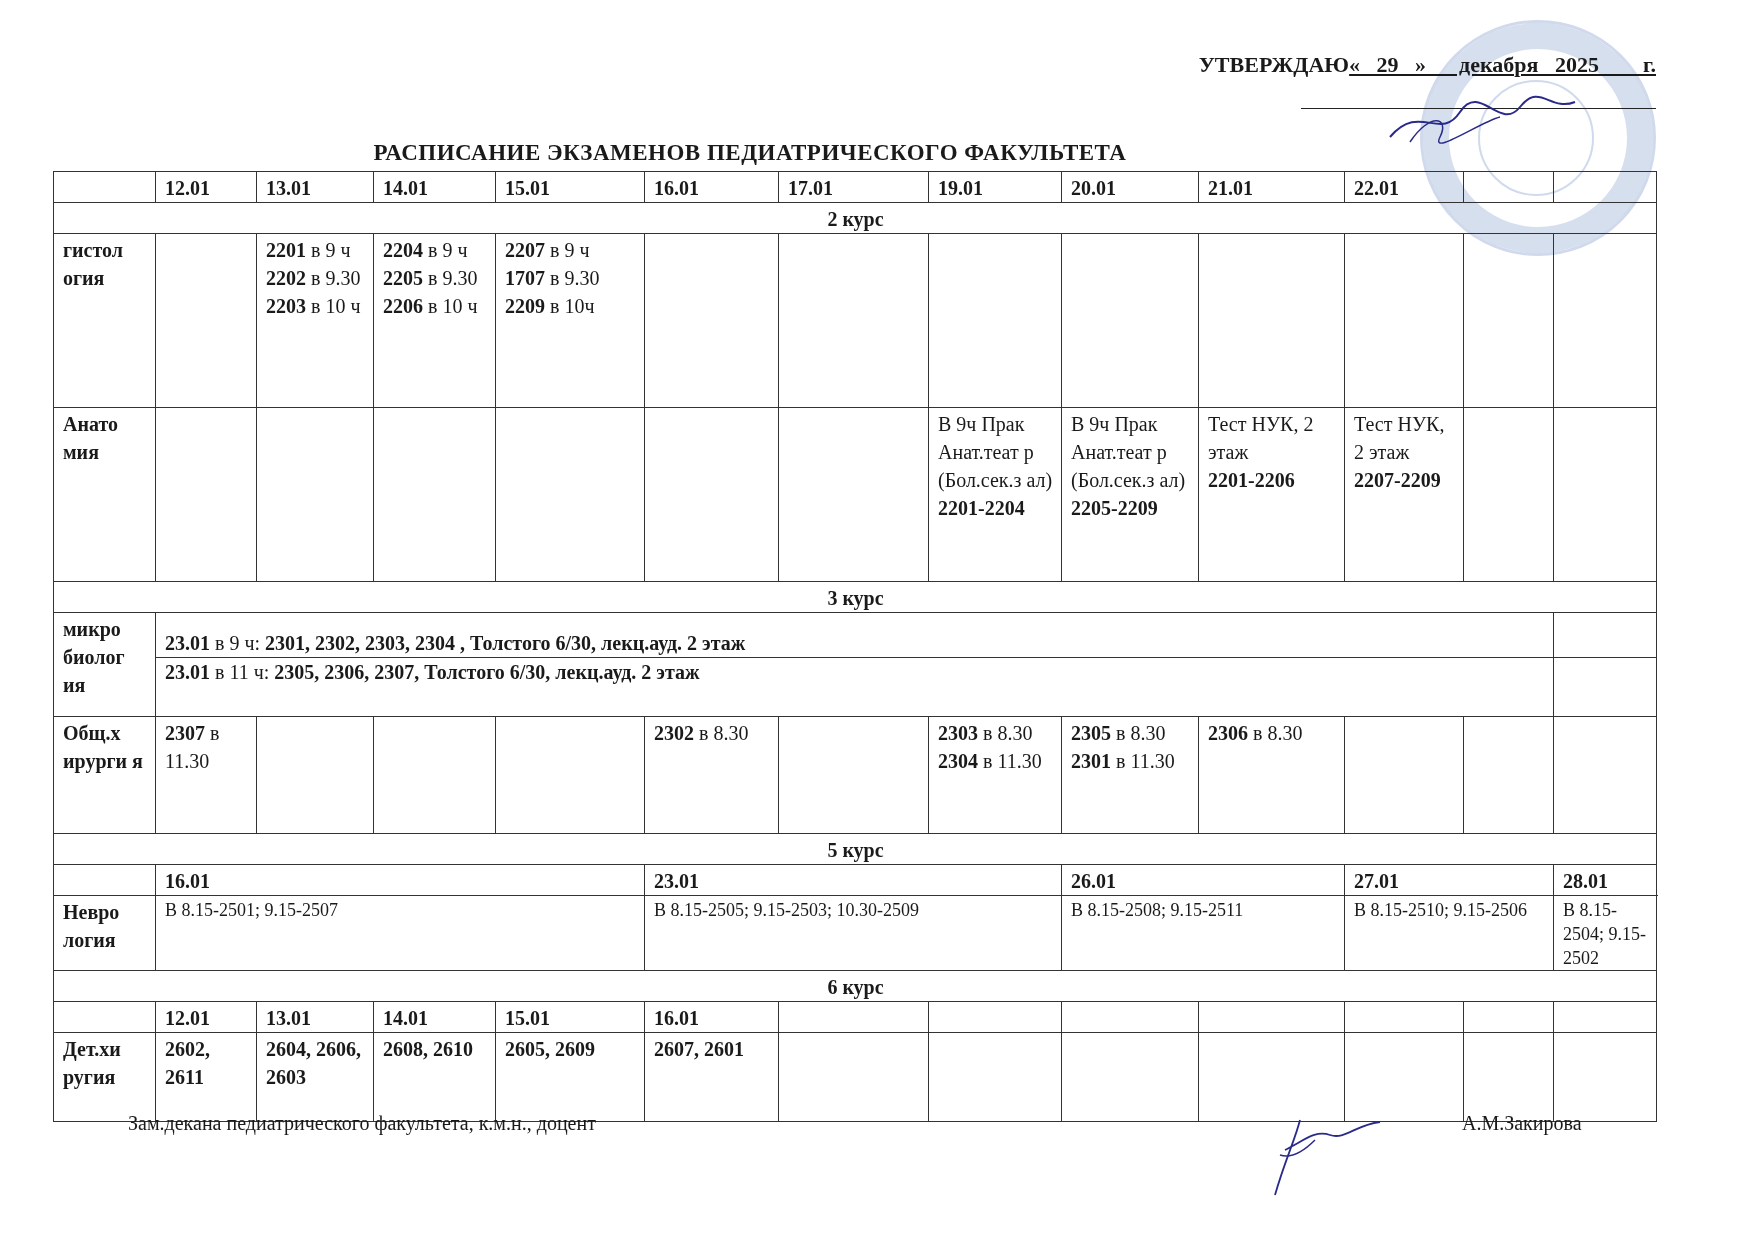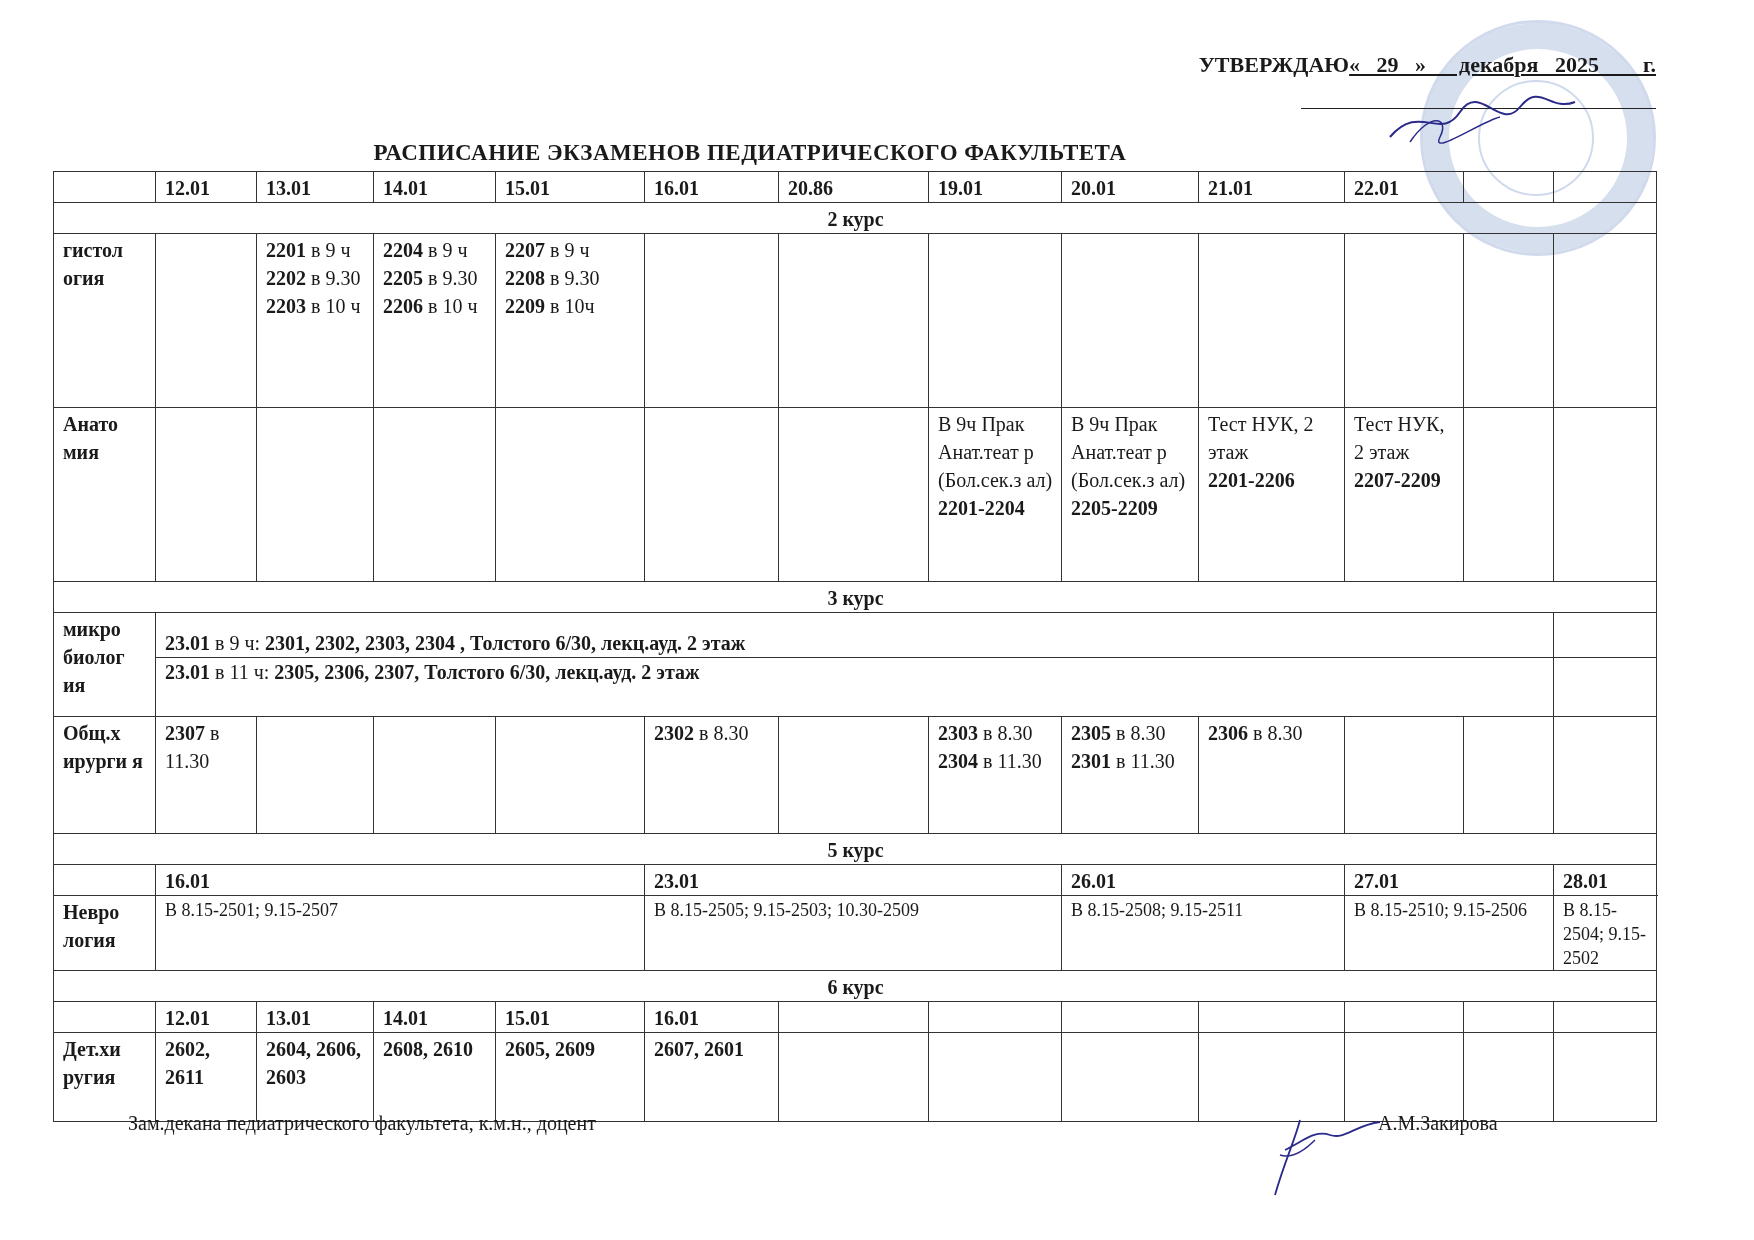--- a/index.html
+++ b/index.html
@@ -15,21 +15,21 @@
   table.sched td{border:1.5px solid #333;vertical-align:top;padding:2px 8px 0 9px;font-size:20px;line-height:28px;word-wrap:break-word;overflow:hidden;}
   .b{font-weight:bold;}
   .course td{text-align:center;font-weight:bold;}
   .subj{font-weight:bold;}
   .small{font-size:18px !important;line-height:24px !important;}
   .stamp{position:absolute;left:1420px;top:20px;width:230px;height:230px;border-radius:50%;border:3px solid rgba(120,150,200,0.35);box-shadow:inset 0 0 0 24px rgba(255,255,255,0),inset 0 0 0 26px rgba(120,150,200,0.3);pointer-events:none;}
   .stamp-inner{position:absolute;left:1478px;top:80px;width:112px;height:112px;border-radius:50%;border:2px solid rgba(120,150,200,0.35);}
   .sig{position:absolute;pointer-events:none;}
   .footer{top:1112px;font-size:20px;}
   .foot-left{left:128px;}
-  .foot-right{left:1378px;}
+  .foot-right{left:1462px;}
 </style>
 </head>
 <body>
 
 <div class="stamp"></div>
 <div class="stamp-inner"></div>
 
 <div class="abs hdr approve">
   <span>УТВЕРЖДАЮ</span><span class="u" style="white-space:pre;">«   29   »      декабря   2025        г.</span>
 </div>
@@ -59,21 +59,21 @@
       <col style="width:103px">
   </colgroup>
   <tbody id="tbody">
       <tr style="height:30px">
         <td class="b"></td>
         <td class="b">12.01</td>
         <td class="b">13.01</td>
         <td class="b">14.01</td>
         <td class="b">15.01</td>
         <td class="b">16.01</td>
-        <td class="b">20.86</td>
+        <td class="b">17.01</td>
         <td class="b">19.01</td>
         <td class="b">20.01</td>
         <td class="b">21.01</td>
         <td class="b">22.01</td>
         <td class="b"></td>
         <td class="b"></td>
       </tr>
       <tr style="height:29px" class="course">
         <td colspan="13">2 курс</td>
       </tr>
@@ -85,21 +85,21 @@
           <div><span class="b">2202</span><span> в 9.30</span></div>
           <div><span class="b">2203</span><span> в 10 ч</span></div>
         </td>
         <td>
           <div><span class="b">2204</span><span> в 9 ч</span></div>
           <div><span class="b">2205</span><span> в 9.30</span></div>
           <div><span class="b">2206</span><span> в 10 ч</span></div>
         </td>
         <td>
           <div><span class="b">2207</span><span> в 9 ч</span></div>
-          <div><span class="b">2208</span><span> в 9.30</span></div>
+          <div><span class="b">1707</span><span> в 9.30</span></div>
           <div><span class="b">2209</span><span> в 10ч</span></div>
         </td>
         <td></td>
         <td></td>
         <td></td>
         <td></td>
         <td></td>
         <td></td>
         <td></td>
         <td></td>

